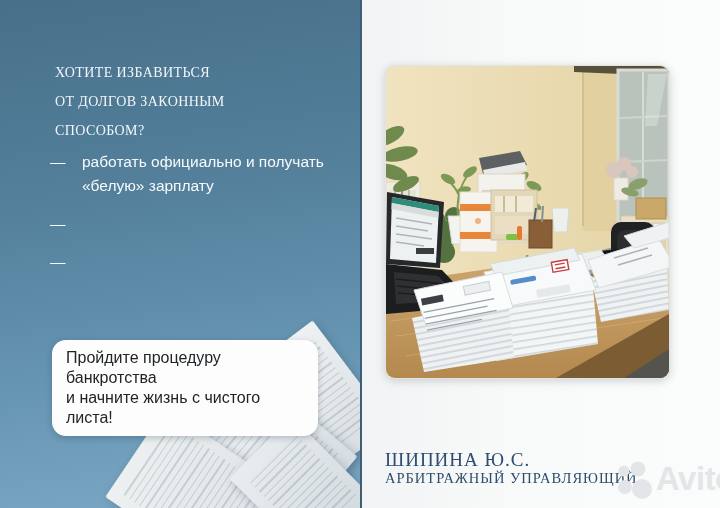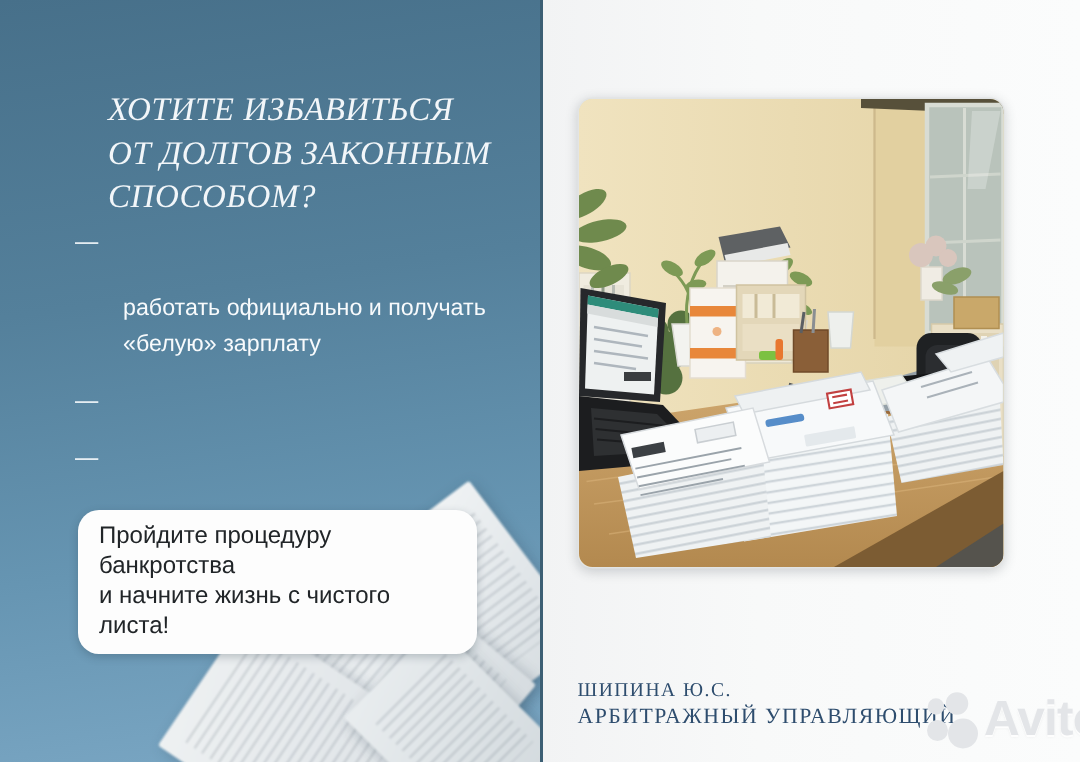--- a/index.html
+++ b/index.html
@@ -5,29 +5,29 @@
   html,body{margin:0;padding:0;background:#fff;}
   .stage{position:relative;width:720px;height:508px;overflow:hidden;font-family:"Liberation Sans",sans-serif;}
 
   
   .left-panel{
     position:absolute;left:0;top:0;width:362px;height:508px;overflow:hidden;
     background:linear-gradient(172deg,#47708a 0%,#54809b 38%,#6695b2 70%,#7ca8c5 100%);
     border-right:2px solid #3c5f74;box-sizing:border-box;
   }
   .headline{
-    position:absolute;left:72px;top:58px;width:290px;margin:0;
+    position:absolute;left:55px;top:58px;width:290px;margin:0;
     font-family:"Liberation Serif",serif;font-weight:400;
-    font-size:22px;line-height:29px;letter-spacing:.4px;
-    color:#f2f6f9;white-space:pre-line;font-style:italic;
+    font-size:14px;line-height:29px;letter-spacing:.4px;
+    color:#f2f6f9;white-space:pre-line;
   }
   .bullets{position:absolute;left:50px;top:150px;width:300px;}
   .bullet{display:flex;margin-bottom:14px;}
   .dash{width:32px;flex:0 0 32px;color:#f7fafc;font-size:15.5px;line-height:24px;}
-  .btext{color:#f7fafc;font-size:15.5px;line-height:24px;white-space:pre-line;margin-top:44px;}
+  .btext{color:#f7fafc;font-size:15.5px;line-height:24px;white-space:pre-line;}
 
   .callout{
     position:absolute;left:52px;top:340px;width:238px;min-height:37px;
     background:#fdfdfd;border-radius:14px;padding:8px 14px;
     box-shadow:0 2px 6px rgba(30,50,65,.25);z-index:5;
   }
   .callout-text{
     color:#212528;font-size:16px;line-height:20px;white-space:pre-line;
   }
 
@@ -53,21 +53,21 @@
   }
   .photo{
     position:absolute;left:23px;top:65px;width:283px;height:312px;margin:0;
     border-radius:10px;overflow:hidden;background:#e9dcb6;
     box-shadow:0 2px 8px rgba(50,60,70,.22);border:1px solid #e2e4e4;box-sizing:content-box;
   }
   .photo svg{display:block;}
 
   .footer{position:absolute;left:23px;top:450px;width:300px;
     font-family:"Liberation Serif",serif;color:#2e4d6e;}
-  .footer-name{font-size:13px;letter-spacing:1px;line-height:19px;}
+  .footer-name{font-size:19px;letter-spacing:1px;line-height:19px;}
   .footer-role{font-size:14.5px;letter-spacing:1px;line-height:19px;}
 
   .watermark{
     position:absolute;left:252px;top:458px;display:flex;align-items:center;z-index:6;
   }
   .watermark-label{
     font-size:33px;font-weight:bold;letter-spacing:-.5px;color:#e3e5e8;
     text-shadow:0 1px 0 rgba(255,255,255,.9),0 1px 2px rgba(0,0,0,.06);
     line-height:40px;
   }

